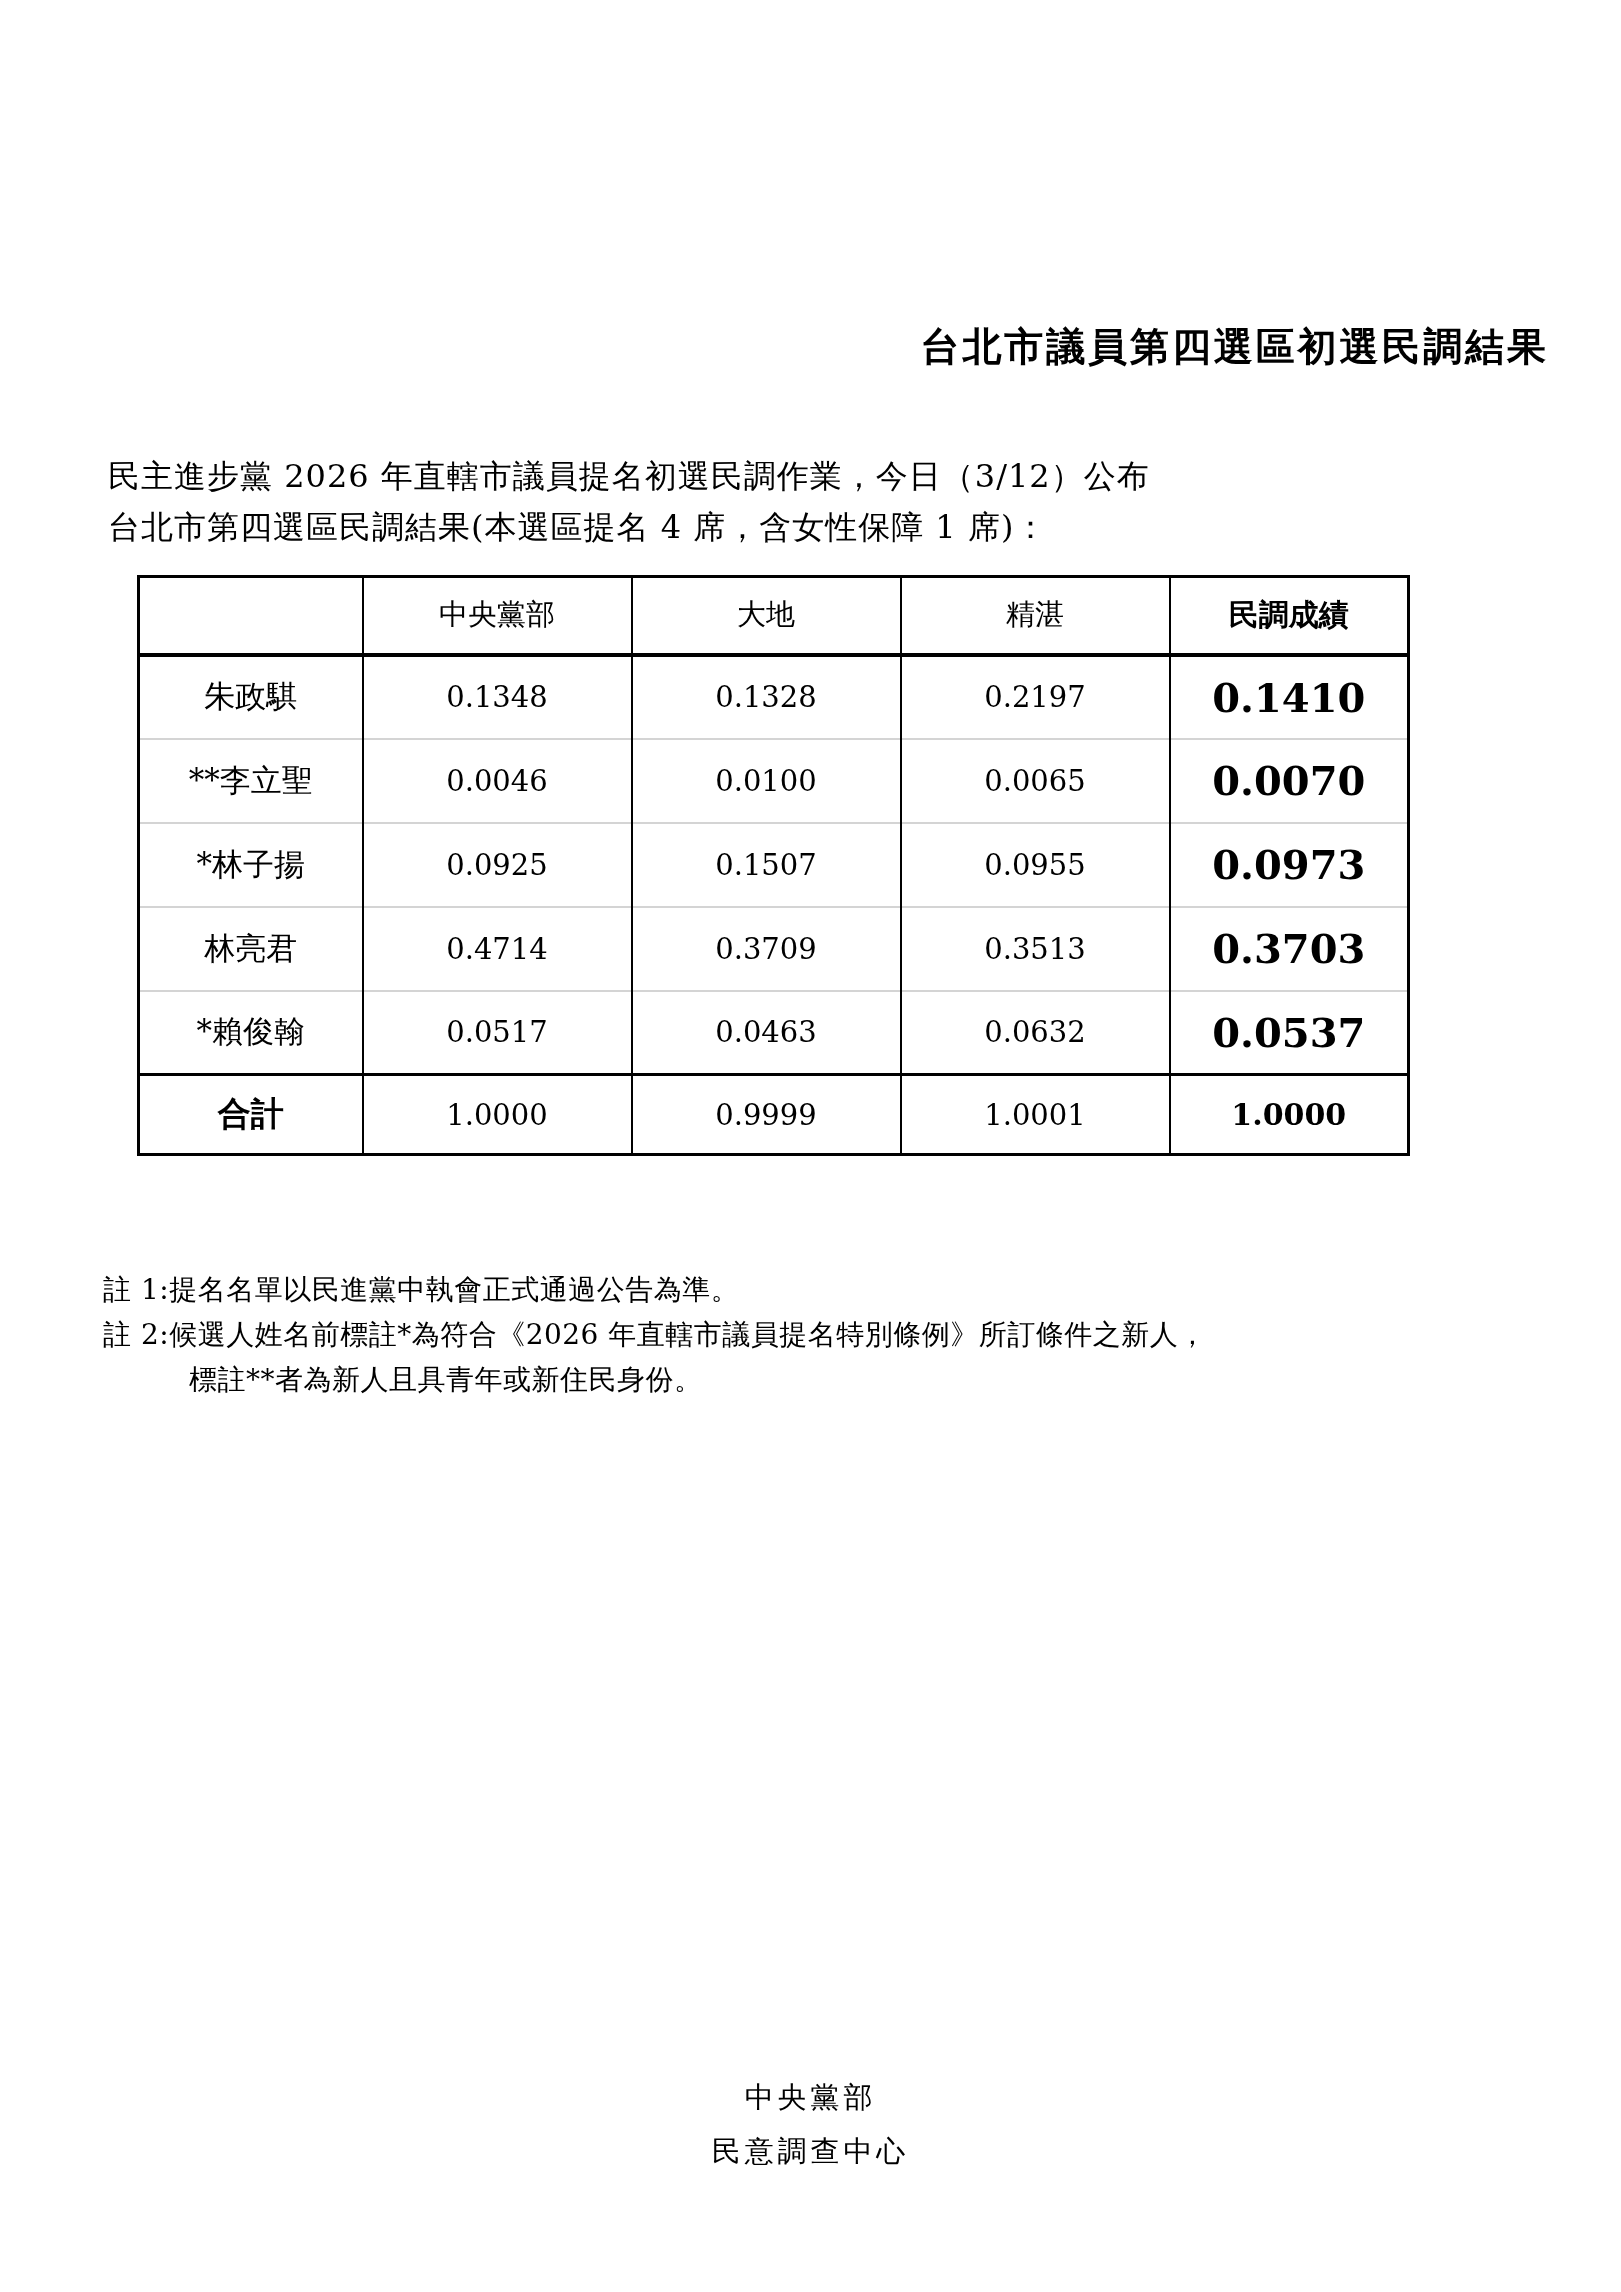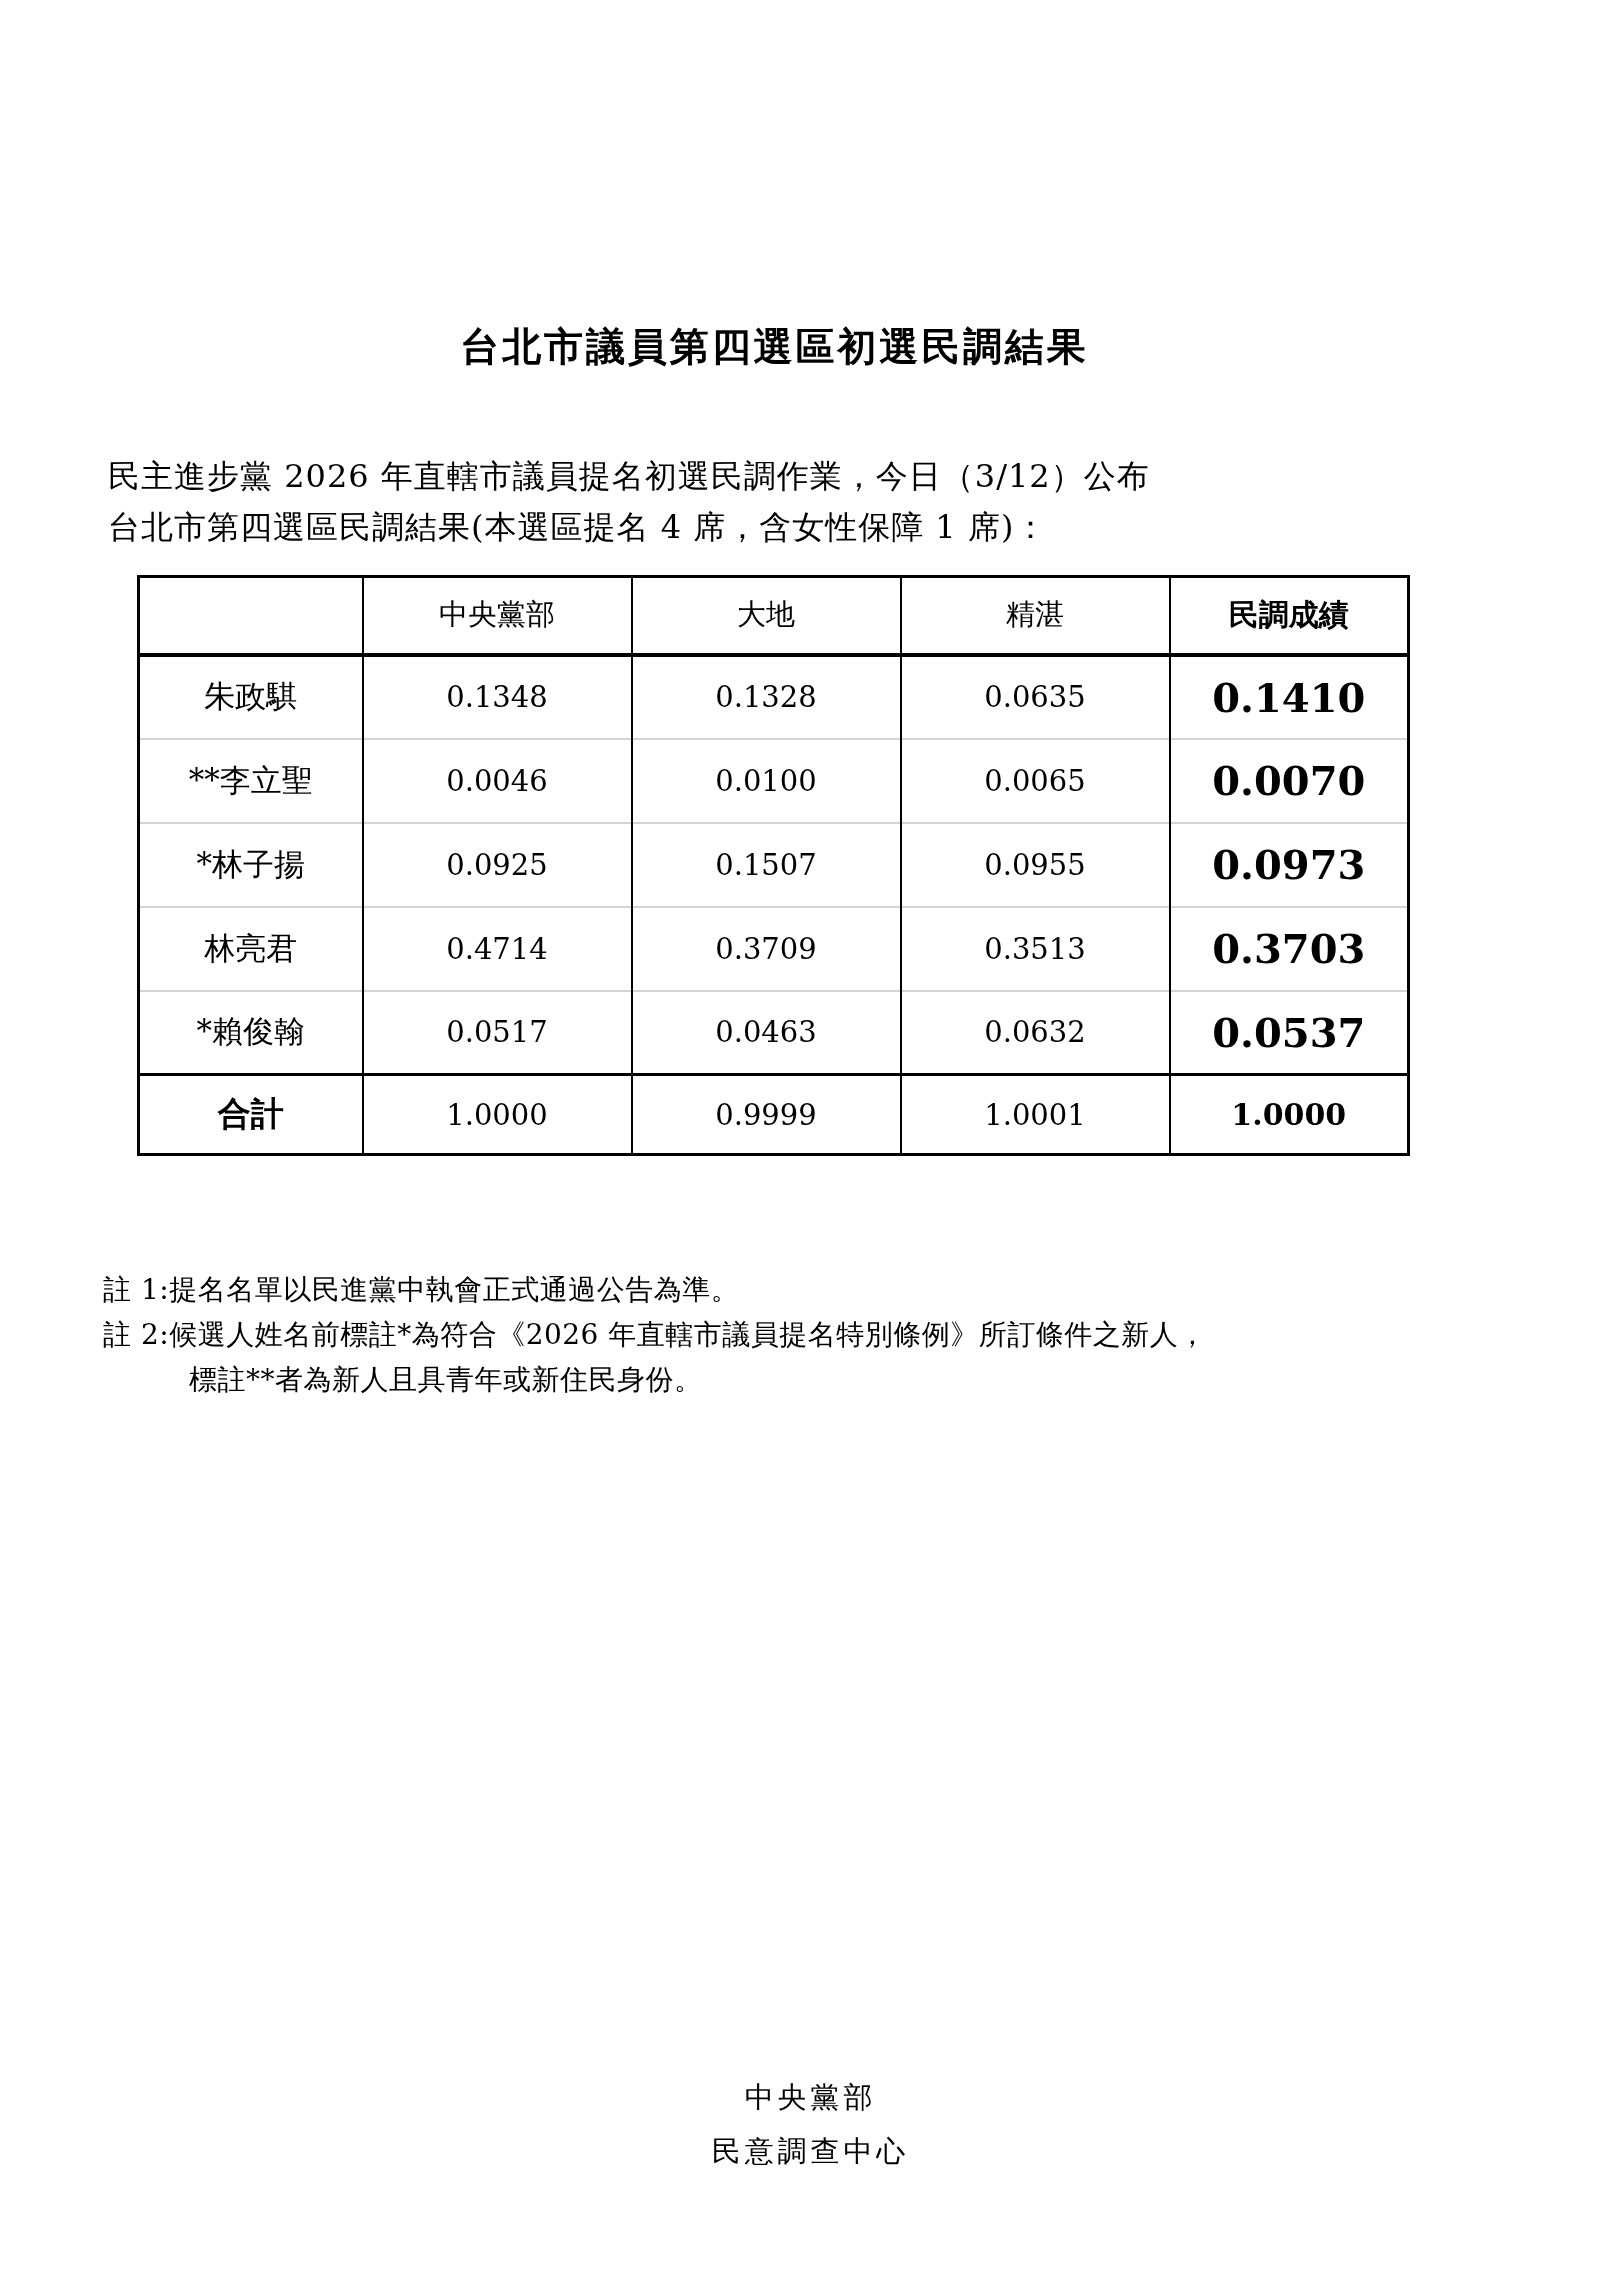--- a/index.html
+++ b/index.html
@@ -16,21 +16,21 @@
     font-family: "DejaVu Serif", "Liberation Serif", serif;
     overflow: hidden;
   }
 
   
   .doc-title {
     position: absolute;
     top: 323px;
     left: 0;
     width: 1549px;
-    text-align: center;
+    text-align: right;
     font-size: 39px;
     font-weight: bold;
     letter-spacing: 2.9px;
     line-height: 47px;
   }
 
   
   .intro {
     position: absolute;
     top: 451px;
@@ -159,21 +159,21 @@
         <th>中央黨部</th>
         <th>大地</th>
         <th>精湛</th>
         <th class="score-col">民調成績</th>
       </tr>
 
       <tr class="data-row">
         <td class="name-cell">朱政騏</td>
         <td>0.1348</td>
         <td>0.1328</td>
-        <td>0.0635</td>
+        <td>0.2197</td>
         <td class="score-col">0.1410</td>
       </tr>
 
       <tr class="data-row">
         <td class="name-cell">**李立聖</td>
         <td>0.0046</td>
         <td>0.0100</td>
         <td>0.0065</td>
         <td class="score-col">0.0070</td>
       </tr>

